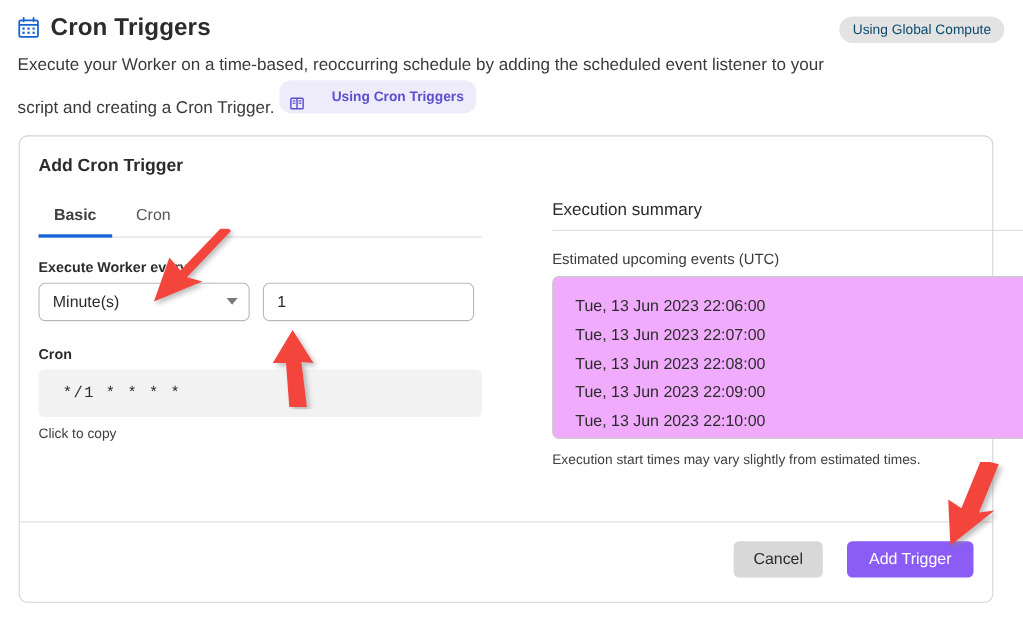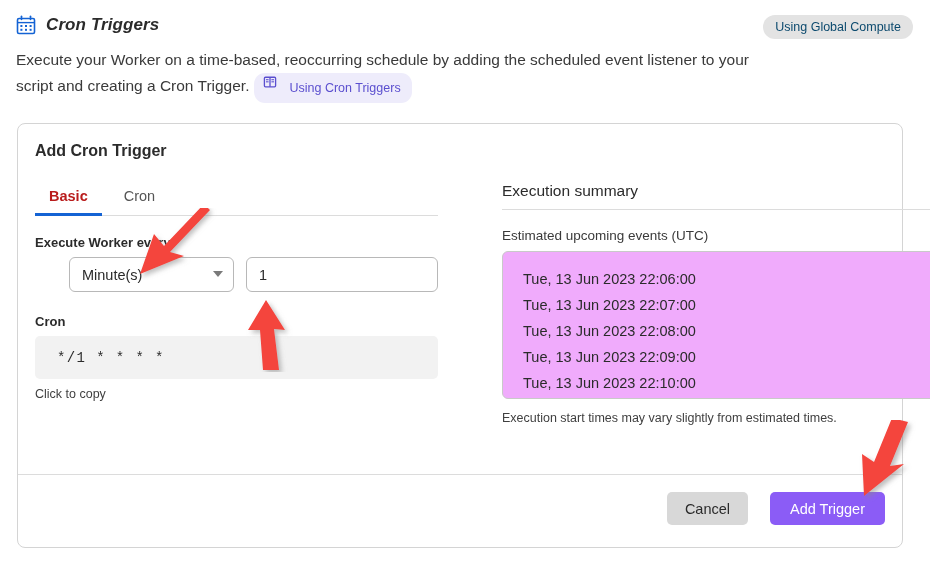--- a/index.html
+++ b/index.html
@@ -20,42 +20,42 @@
     left: 16px; top: 10px; right: 16px;
   }
   .title-row {
     display: flex;
     align-items: center;
     gap: 10px;
     height: 30px;
   }
   .cal-icon { width: 20px; height: 20px; display: block; }
   .page-title {
-    font-size: 17px;
+    font-size: 22px;
     font-weight: bold;
     color: #2b2b2b;
     letter-spacing: 0.1px;
-    font-style: italic;
   }
   .page-desc {
     margin-top: 7px;
     font-size: 15.5px;
     line-height: 26px;
     color: #3a3a3a;
     max-width: 740px;
   }
   .doc-badge {
     display: inline-flex;
-    align-items: flex-start;
-    gap: 12px;
+    align-items: flex-end;
+    gap: 24px;
     background: #eeecfb;
     border-radius: 11px;
     padding: 2px 11px 2px 9px;
     vertical-align: 2px;
     margin-left: 5px;
+    font-weight: bold;
   }
   .doc-badge-label {
     font-size: 12.5px;
     color: #5b4fcf;
     white-space: nowrap;
   }
   .book-icon { width: 14px; height: 14px; display: block; }
 
   .compute-badge {
     position: absolute;
@@ -105,32 +105,32 @@
   .tab {
     font-size: 14.5px;
     padding: 5px 14px 9px 14px;
     cursor: pointer;
     color: #555;
     position: relative;
     top: 1px;
   }
   .tab.active {
     font-weight: bold;
-    color: #b91c1c;
+    color: #404040;
     border-bottom: 3px solid #1463d4;
   }
 
   .field-label {
     font-size: 13px;
     font-weight: bold;
     color: #2b2b2b;
     margin-top: 19px;
     margin-bottom: 7px;
   }
-  .row-inputs { display: flex; gap: 12px; margin-left: 34px; }
+  .row-inputs { display: flex; gap: 12px; }
   .select-wrap {
     position: relative;
     width: 192px;
   }
   .select-box {
     width: 100%;
     height: 35px;
     border: 1px solid #b8b8b8;
     border-radius: 6px;
     background: #fff;

